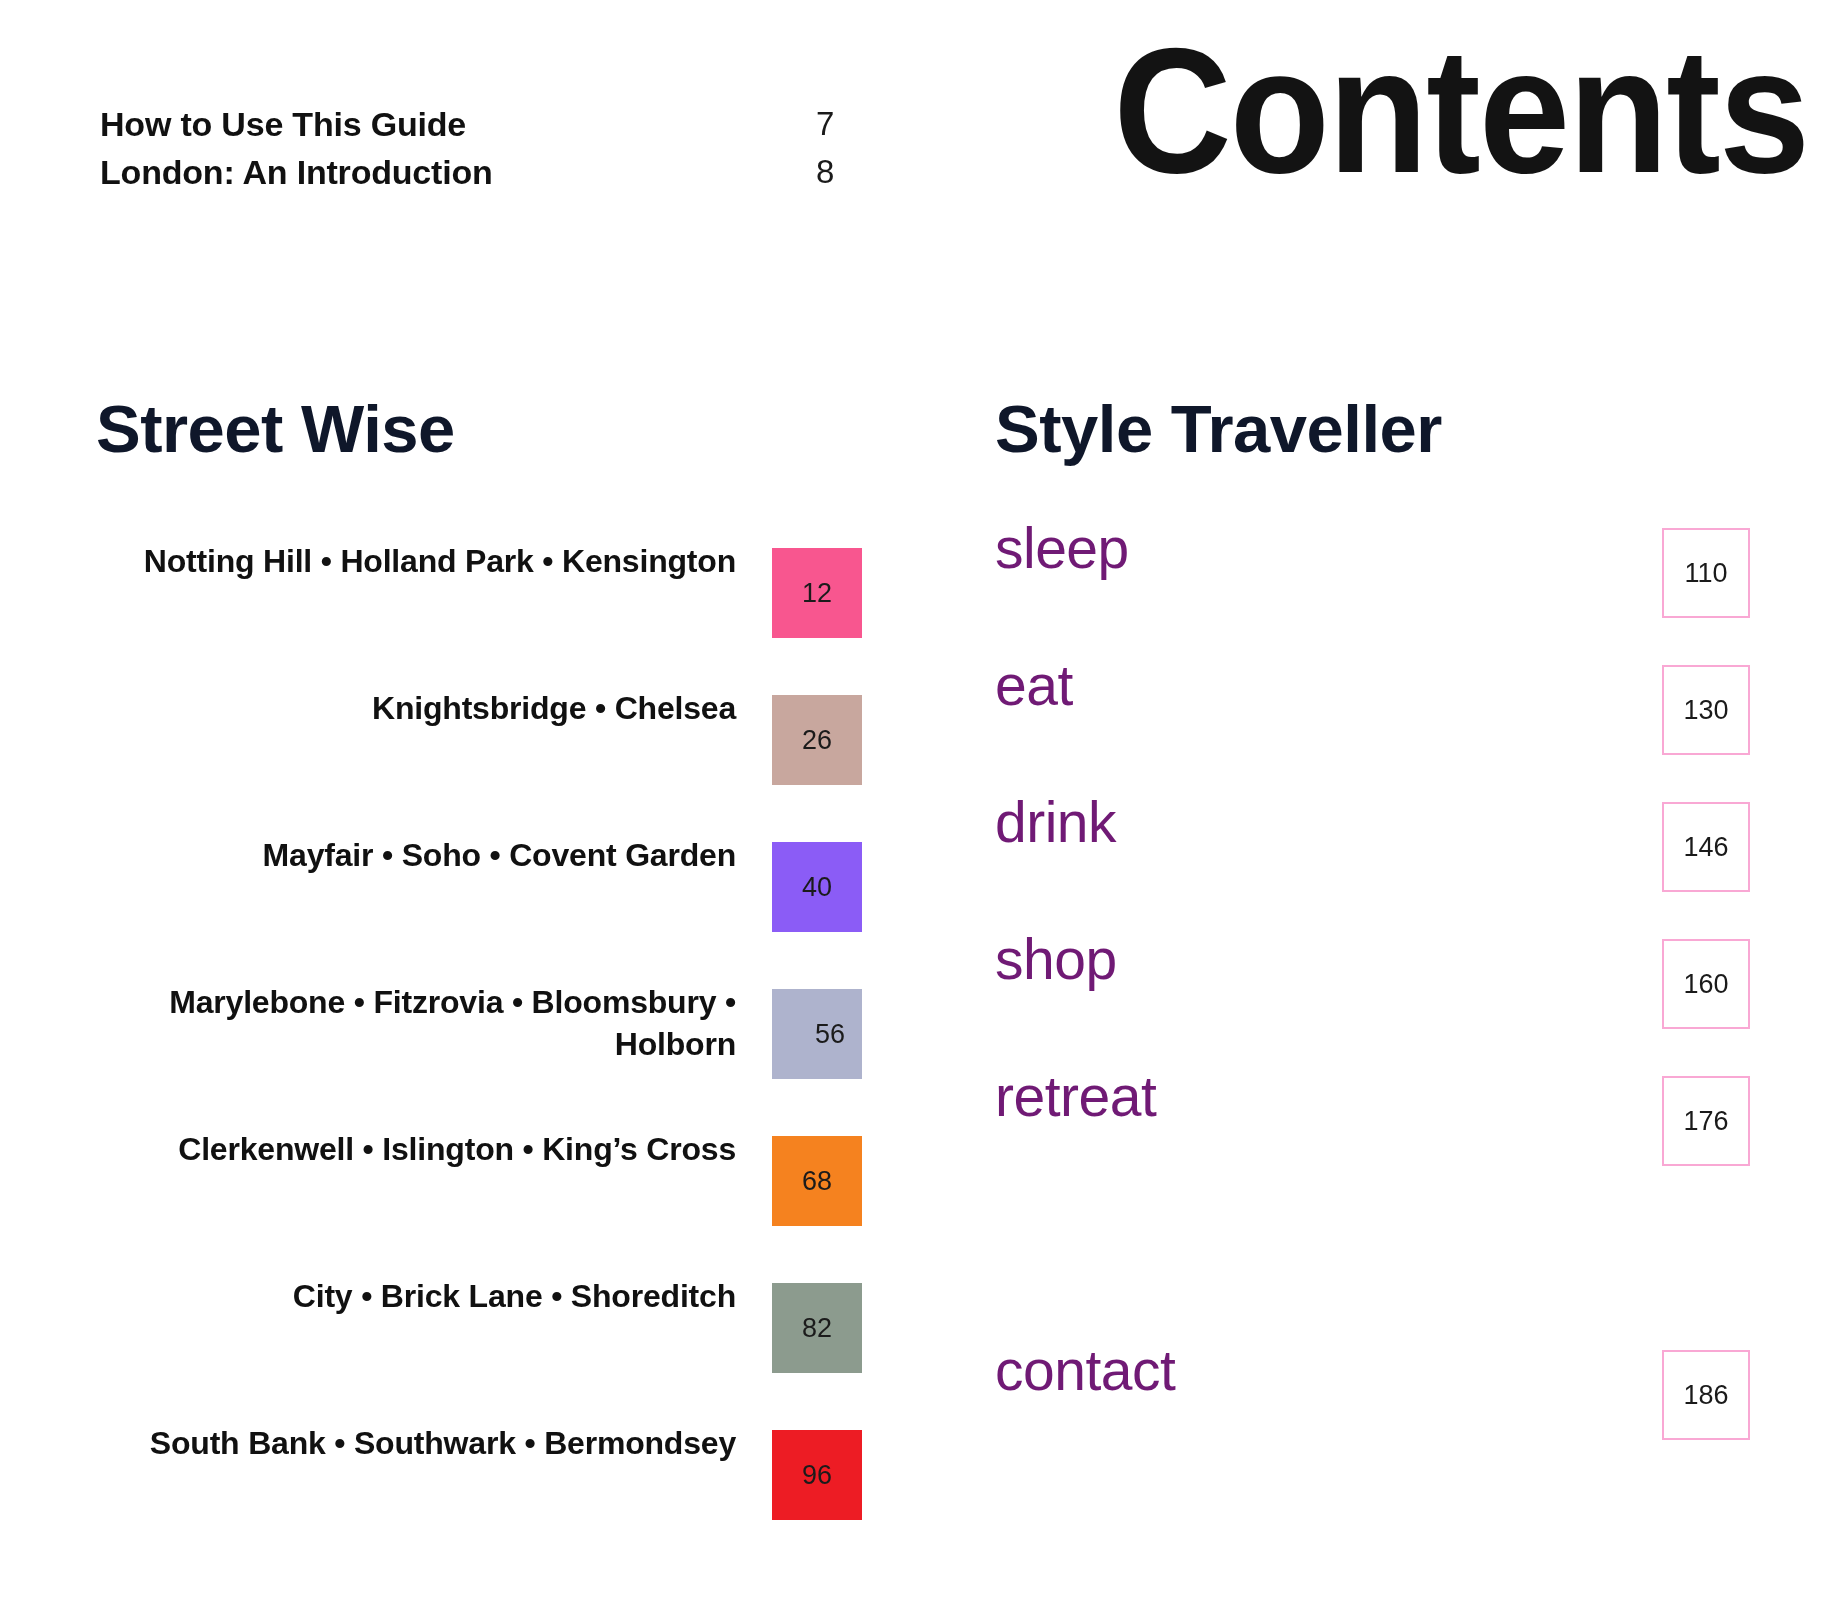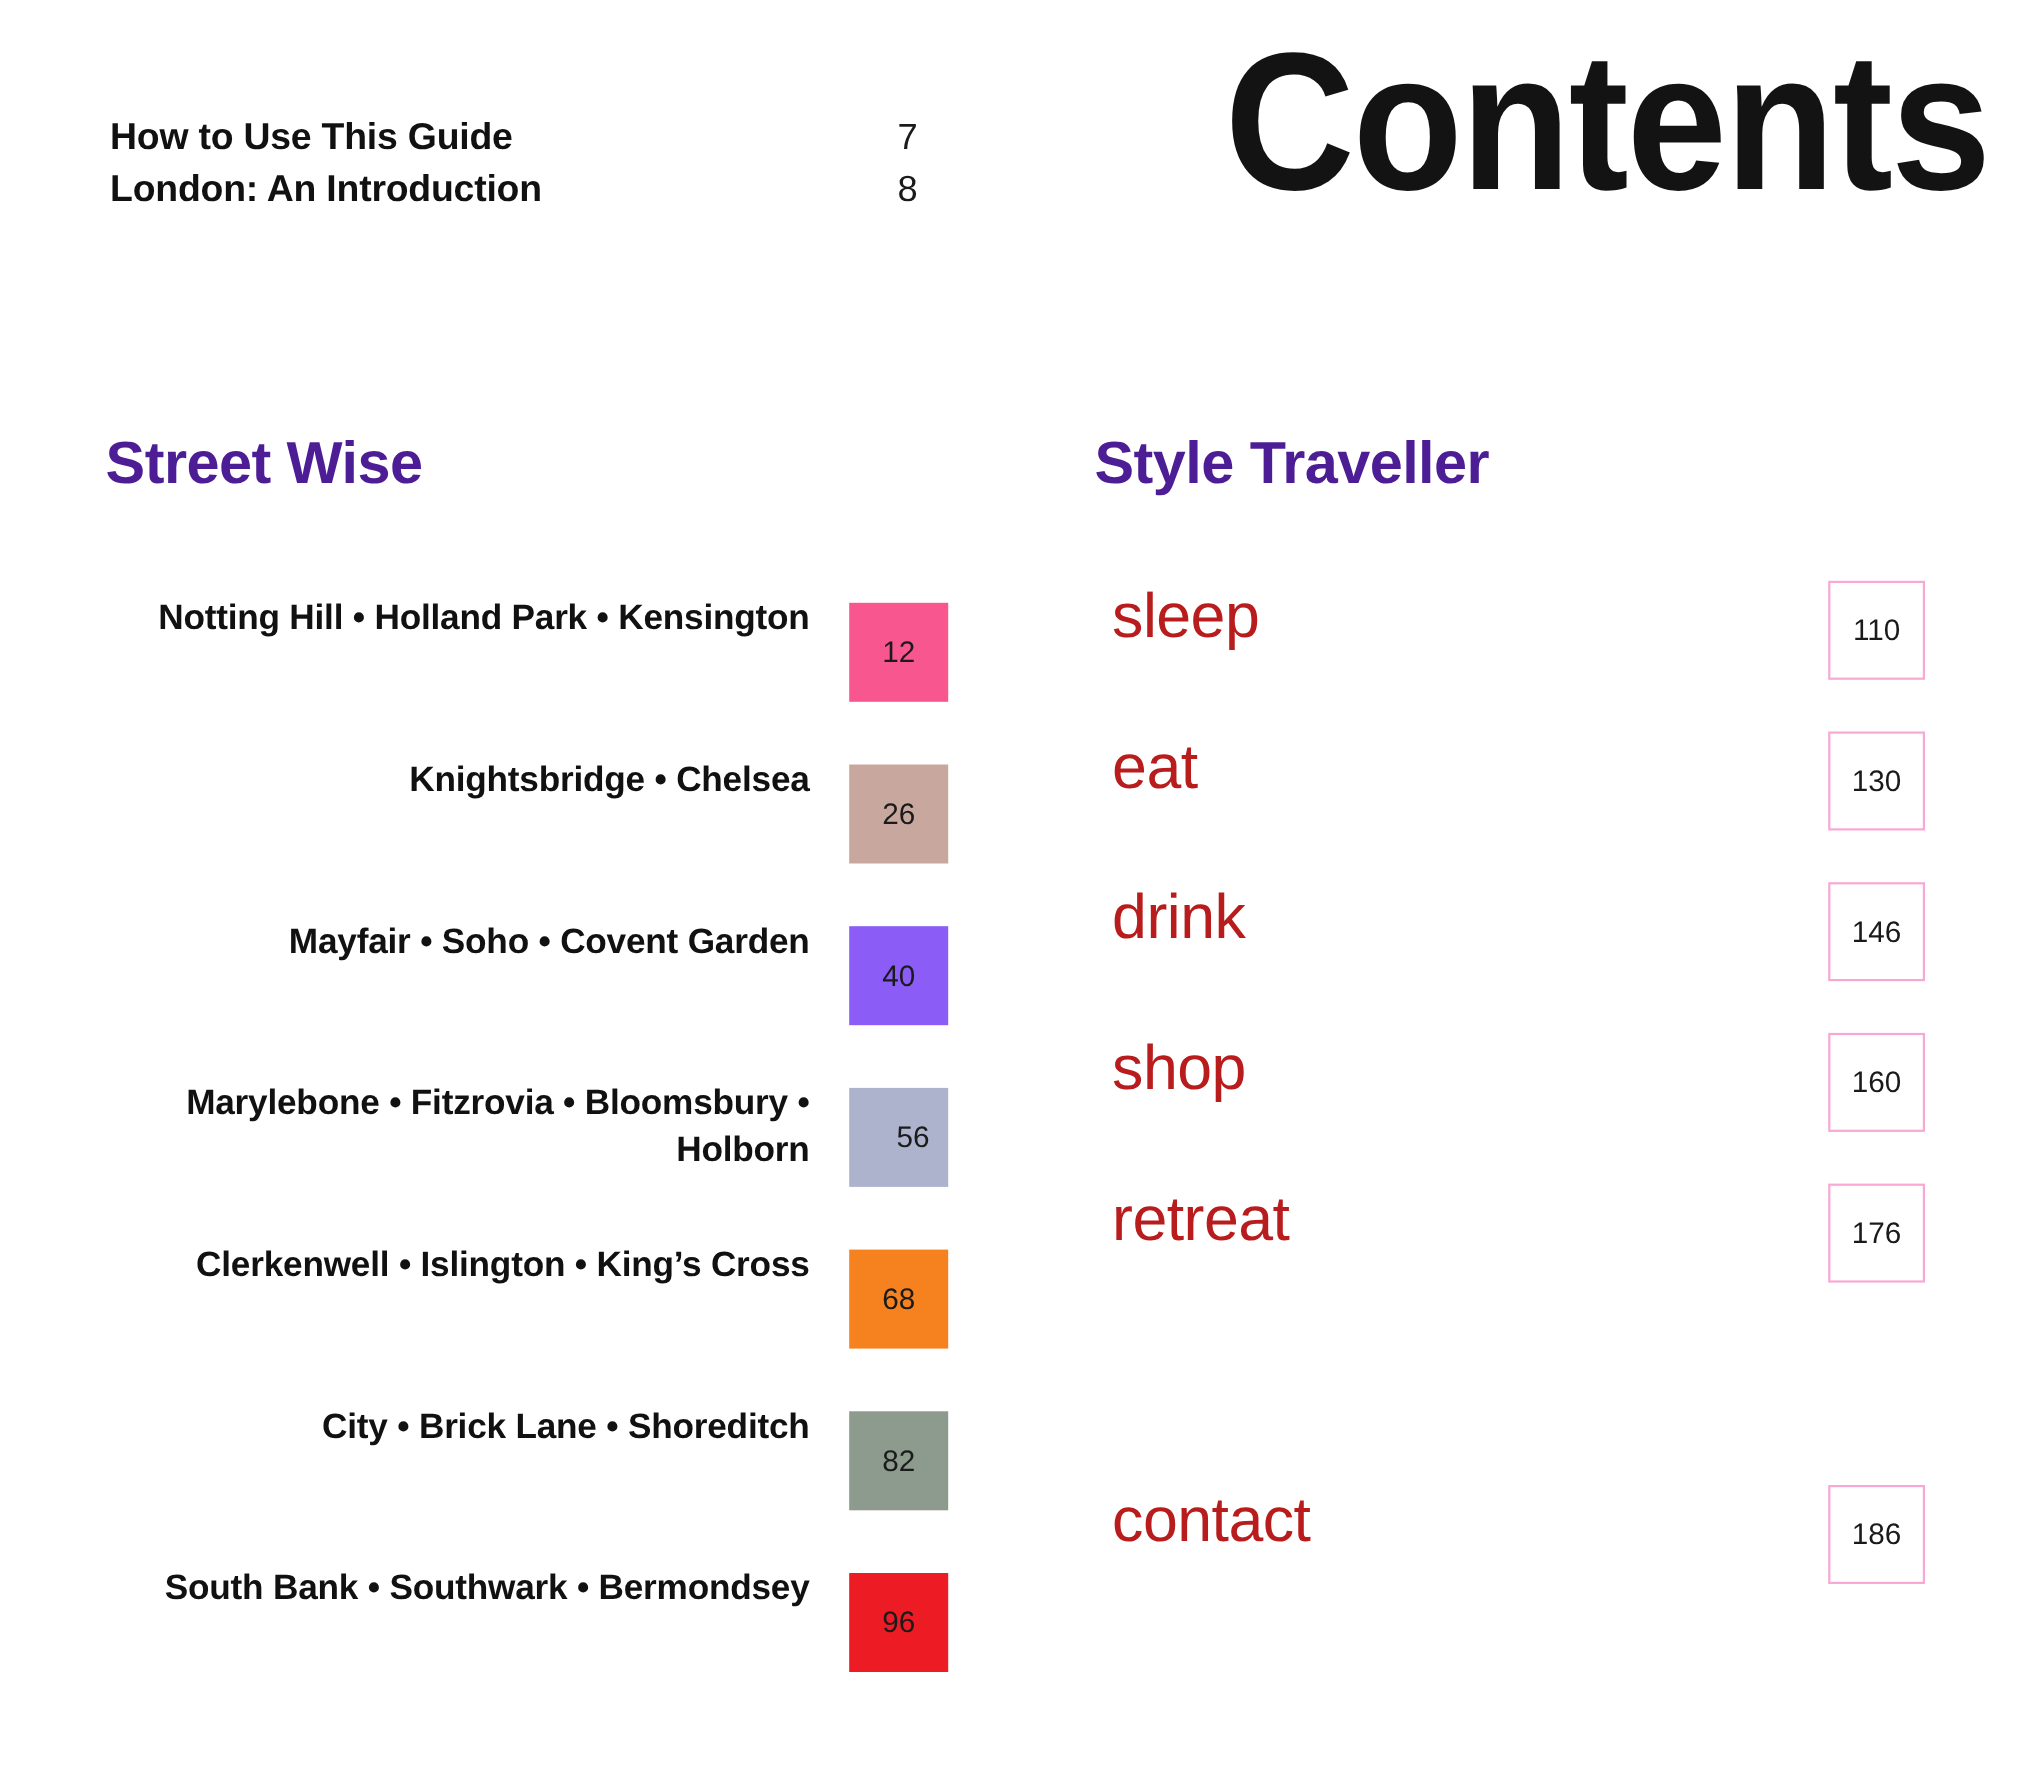--- a/index.html
+++ b/index.html
@@ -56,24 +56,24 @@
     letter-spacing: -2px;
     transform: scaleX(0.92);
     transform-origin: right top;
     color: #131313;
     white-space: nowrap;
   }
 
   
   .col-heading {
     position: absolute;
-    font-size: 54px;
+    font-size: 67px;
     font-weight: 700;
     letter-spacing: -0.5px;
-    color: #4c1d95;
+    color: #0f172a;
     white-space: nowrap;
   }
   #heading-streetwise { left: 96px; top: 390px; }
   #heading-styletraveller { left: 995px; top: 390px; }
 
   
   #streetwise-list {
     position: absolute;
     left: 96px;
     top: 540px;
@@ -115,28 +115,27 @@
     left: 995px;
     top: 520px;
     width: 760px;
   }
   .st-row {
     position: relative;
     height: 137px;
   }
   .st-label {
     position: absolute;
-    left: 16px;
+    left: 0;
     top: 0;
     font-size: 57px;
     font-weight: 400;
     letter-spacing: -0.5px;
-    color: #b91c1c;
+    color: #701a75;
     line-height: 1;
-    margin-top: 12px;
   }
   .st-box {
     position: absolute;
     left: 667px;
     top: 8px;
     width: 88px;
     height: 90px;
     border: 2px solid #f9a8d4;
     background: #ffffff;
     display: flex;

